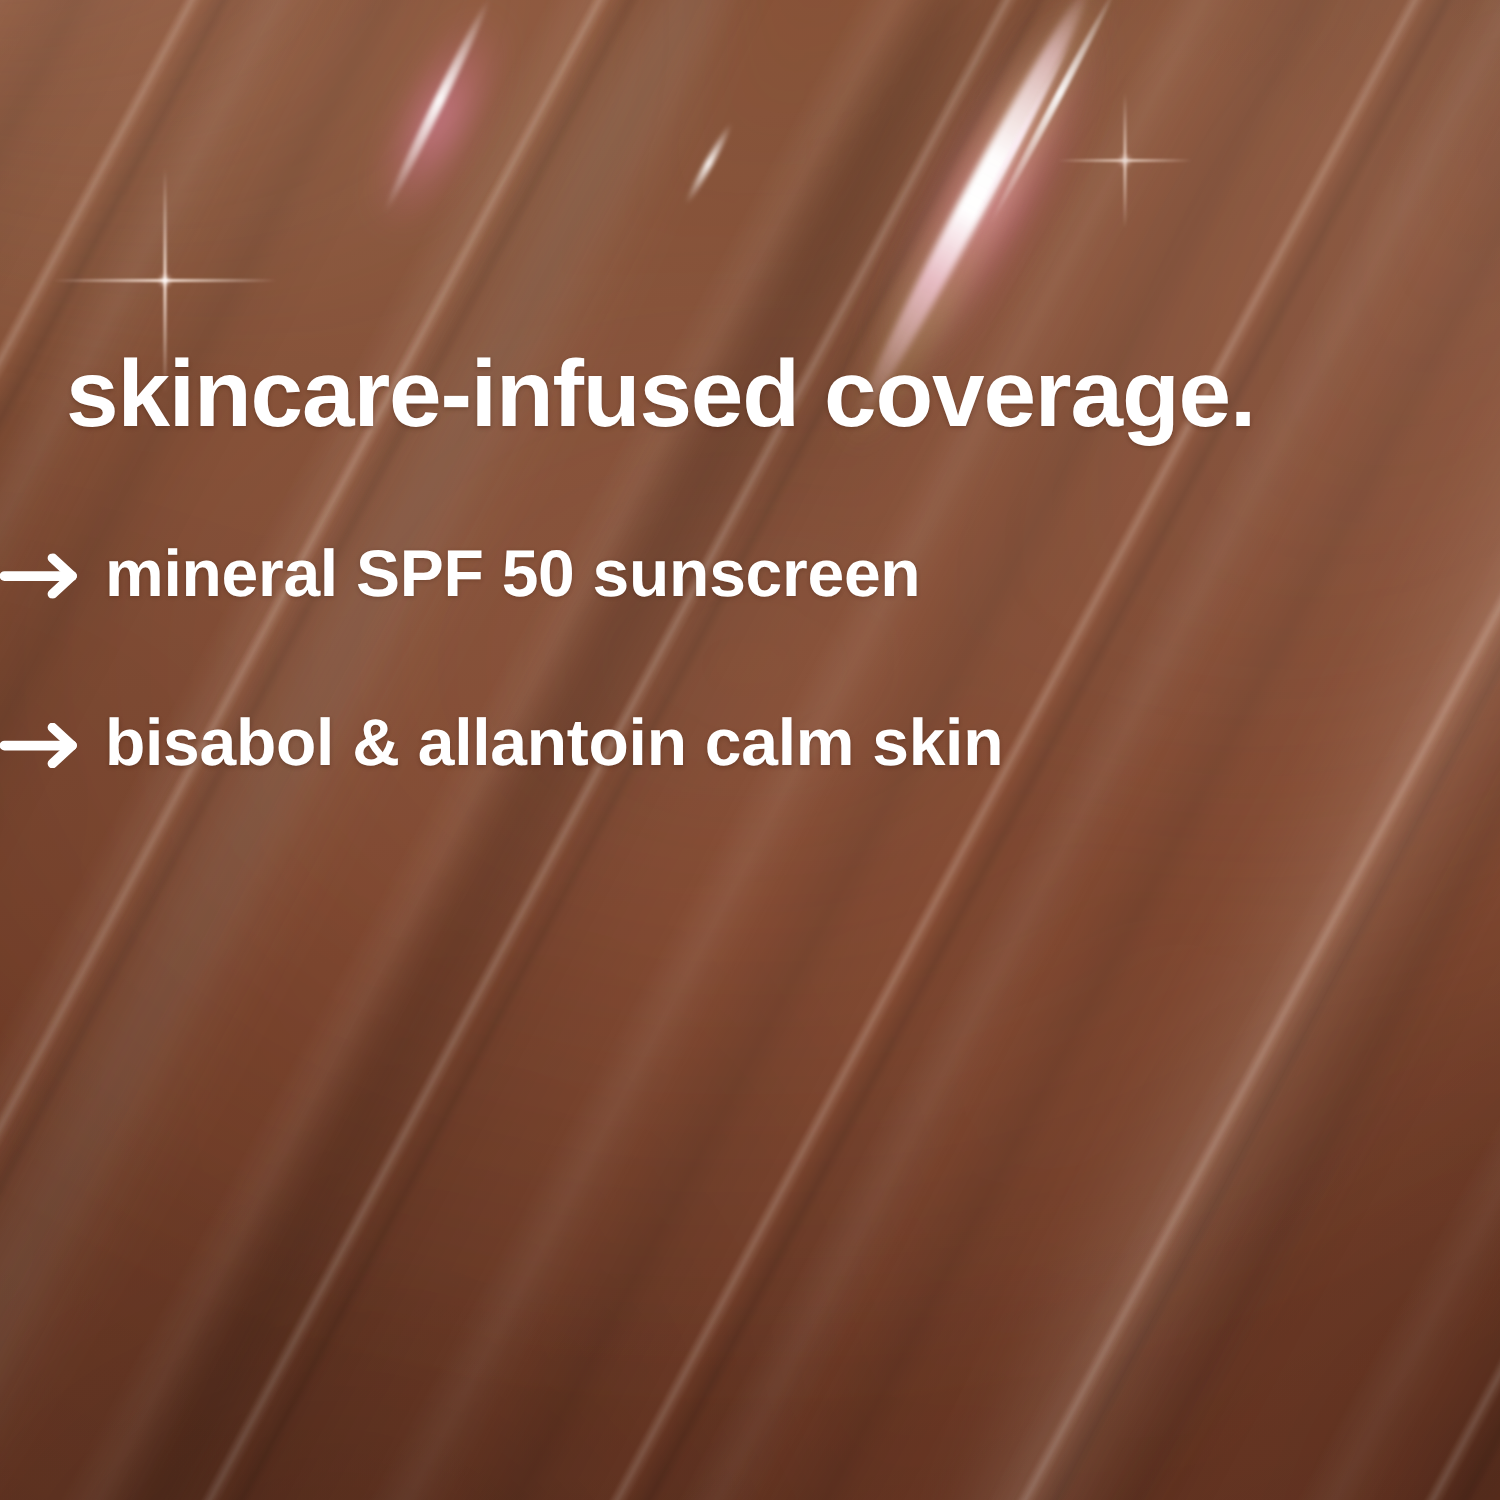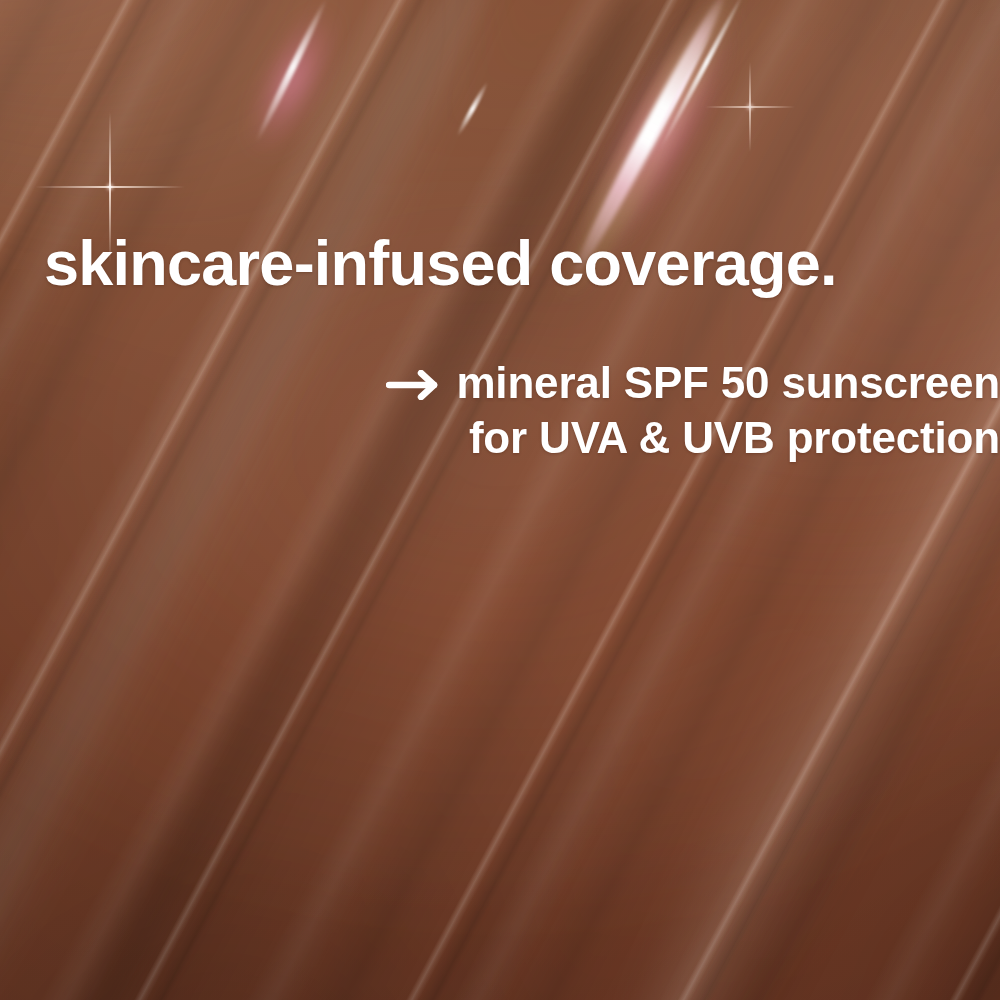--- a/index.html
+++ b/index.html
@@ -279,21 +279,21 @@
   }
 
   #bullets {
     position: absolute;
     left: 0;
     right: 0;
     top: 356px;
   }
 
   .bullet {
-    text-align: right;
+    text-align: left;
     font-size: 44px;
     line-height: 1.24;
     font-weight: 700;
     letter-spacing: -0.004em;
     text-shadow: 0 1px 3px rgba(60,24,10,0.30);
   }
   .bullet + .bullet { margin-top: 0; }
   #bullet-1 { margin-bottom: 58px; }
   #bullet-2 { margin-bottom: 60px; }
 
@@ -353,20 +353,31 @@
         <span class="bullet-line">
           <span class="arrow-icon">
             <svg width="56" height="30" viewBox="0 0 56 30" aria-hidden="true">
               <g fill="none" stroke="#ffffff" stroke-width="6.5" stroke-linecap="round" stroke-linejoin="round">
                 <line x1="3" y1="15" x2="48" y2="15"></line>
                 <polyline points="35,3 48,15 35,27"></polyline>
               </g>
             </svg>
           </span><span>mineral SPF 50 sunscreen</span>
         </span>
-        <span class="bullet-line">for UVA &amp; UVB protection</span>
       </div>
 
 
+      <div class="bullet" id="bullet-3">
+        <span class="bullet-line">
+          <span class="arrow-icon">
+            <svg width="56" height="30" viewBox="0 0 56 30" aria-hidden="true">
+              <g fill="none" stroke="#ffffff" stroke-width="6.5" stroke-linecap="round" stroke-linejoin="round">
+                <line x1="3" y1="15" x2="48" y2="15"></line>
+                <polyline points="35,3 48,15 35,27"></polyline>
+              </g>
+            </svg>
+          </span><span>bisabol &amp; allantoin calm skin</span>
+        </span>
+      </div>
 
     </div>
   </div>
 </div>
 
 </body></html>

